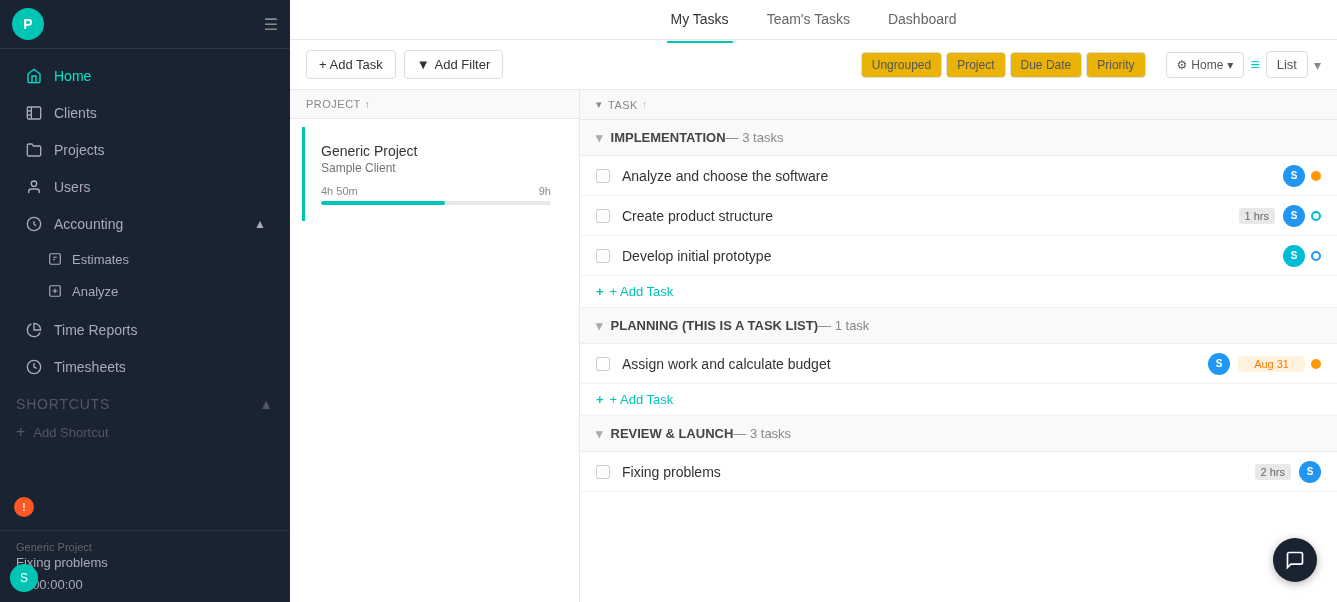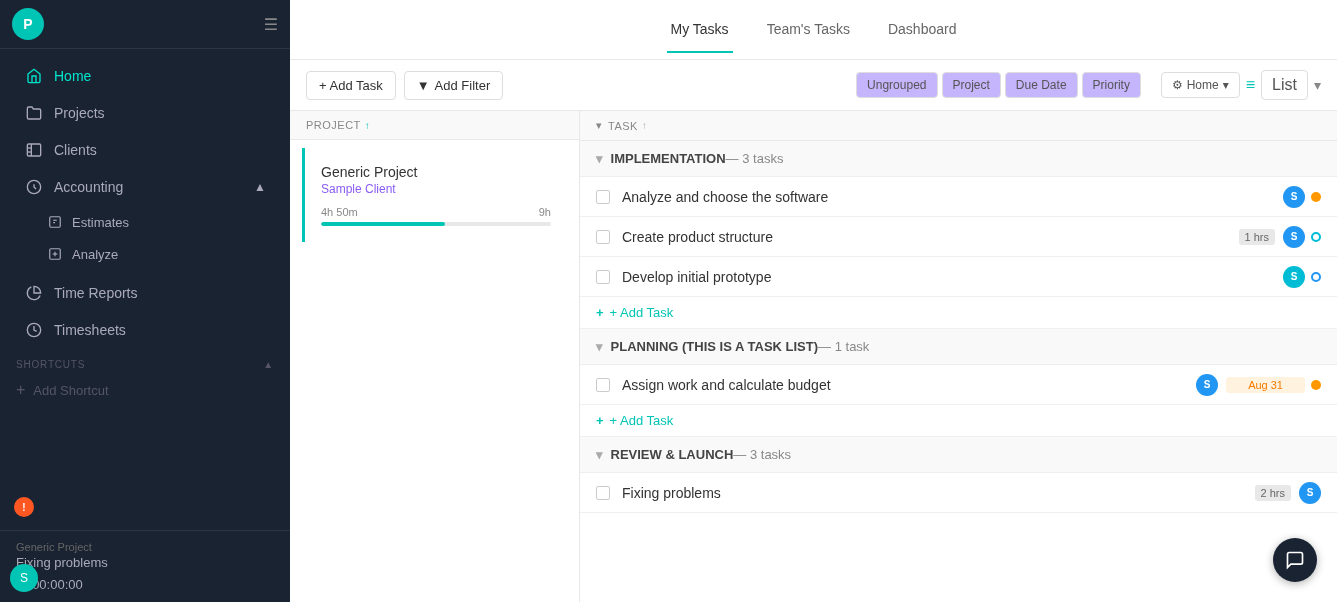--- a/index.html
+++ b/index.html
@@ -69,21 +69,21 @@
       cursor: pointer;
       color: #aab;
       font-size: 13px;
     }
     .sub-nav-item .sub-icon {
       width: 18px; height: 18px;
       margin-right: 8px;
       display: flex; align-items: center; justify-content: center;
     }
     .section-label {
-      font-size: 10px;
+      font-size: 14px;
       color: #556;
       padding: 10px 16px 4px;
       letter-spacing: 0.8px;
       text-transform: uppercase;
       display: flex;
       align-items: flex-end;
     }
     .section-label .collapse-btn {
       margin-left: auto;
       cursor: pointer;
@@ -149,21 +149,21 @@
       flex-direction: column;
       background: #fff;
       overflow: hidden;
     }
     .main-header {
       display: flex;
       align-items: center;
       justify-content: center;
       border-bottom: 1px solid #e8e8e8;
       padding: 0 20px;
-      height: 60px;
+      height: 40px;
     }
     .tabs {
       display: flex;
       gap: 30px;
     }
     .tab {
       padding: 14px 4px;
       font-size: 14px;
       color: #666;
       cursor: pointer;
@@ -201,21 +201,21 @@
     .filter-group {
       display: flex;
       align-items: center;
       gap: 4px;
       margin-left: auto;
     }
     .filter-btn {
       padding: 5px 10px;
       border: 1px solid #ddd;
       border-radius: 4px;
-      background: #c4b5fd;
+      background: #eab308;
       cursor: pointer;
       font-size: 12px;
       color: #555;
     }
     .view-controls {
       display: flex;
       align-items: center;
       gap: 6px;
       margin-left: 12px;
     }
@@ -229,21 +229,21 @@
       font-size: 12px;
       color: #555;
     }
     .list-btn {
       display: flex; align-items: center; gap: 4px;
       padding: 5px 10px;
       border: 1px solid #ddd;
       border-radius: 4px;
       background: #fff;
       cursor: pointer;
-      font-size: 16px;
+      font-size: 13px;
       color: #555;
     }
     .three-dots { font-size: 14px; color: #888; cursor: pointer; }
 
     
     .content {
       display: flex;
       flex: 1;
       overflow: hidden;
     }
@@ -274,21 +274,21 @@
       background: #fff;
     }
     .project-name {
       font-size: 14px;
       font-weight: 500;
       color: #333;
       margin-bottom: 2px;
     }
     .project-client {
       font-size: 12px;
-      color: #8b5cf6;
+      color: #737373;
       margin-bottom: 10px;
     }
     .progress-info {
       display: flex;
       justify-content: space-between;
       font-size: 11px;
       color: #888;
       margin-bottom: 4px;
     }
     .progress-bar-bg {
@@ -367,21 +367,21 @@
       color: #666;
       font-size: 11px;
       padding: 2px 6px;
       border-radius: 3px;
       margin-left: 8px;
     }
     .task-date-badge {
       background: #fff3e0;
       color: #f57c00;
       font-size: 11px;
-      padding: 2px 22px;
+      padding: 2px 16px;
       border-radius: 3px;
       margin-left: 8px;
     }
     .avatar {
       width: 22px; height: 22px;
       border-radius: 50%;
       display: flex; align-items: center; justify-content: center;
       color: white; font-size: 10px; font-weight: bold;
       margin-left: 8px;
       flex-shrink: 0;
@@ -431,43 +431,52 @@
 
   <div class="sidebar-nav">
     <div class="nav-item active">
       <span class="nav-icon">
         <svg width="16" height="16" viewBox="0 0 24 24" fill="none" stroke="#00e5cc" stroke-width="2">
             <path d="M3 9l9-7 9 7v11a2 2 0 0 1-2 2H5a2 2 0 0 1-2-2z"></path>
             <polyline points="9 22 9 12 15 12 15 22"></polyline>
           </svg>
       </span>
       <span>Home</span>
-    </div>
-
-    <div class="nav-item">
-      <span class="nav-icon">
-        <svg width="16" height="16" viewBox="0 0 24 24" fill="none" stroke="#aab" stroke-width="2">
-            <path d="M22 19a2 2 0 0 1-2 2H4a2 2 0 0 1-2-2V5a2 2 0 0 1 2-2h5l2 3h9a2 2 0 0 1 2 2z"></path>
-          </svg>
-      </span>
-      <span>Projects</span>
     </div>
 
     <div class="nav-item">
       <span class="nav-icon">
         <svg width="16" height="16" viewBox="0 0 24 24" fill="none" stroke="#aab" stroke-width="2">
             <rect x="2" y="3" width="20" height="18" rx="2"></rect>
             <line x1="8" y1="3" x2="8" y2="21"></line>
             <line x1="2" y1="9" x2="8" y2="9"></line>
             <line x1="2" y1="15" x2="8" y2="15"></line>
           </svg>
       </span>
       <span>Clients</span>
     </div>
 
+    <div class="nav-item">
+      <span class="nav-icon">
+        <svg width="16" height="16" viewBox="0 0 24 24" fill="none" stroke="#aab" stroke-width="2">
+            <path d="M22 19a2 2 0 0 1-2 2H4a2 2 0 0 1-2-2V5a2 2 0 0 1 2-2h5l2 3h9a2 2 0 0 1 2 2z"></path>
+          </svg>
+      </span>
+      <span>Projects</span>
+    </div>
+
+    <div class="nav-item">
+      <span class="nav-icon">
+        <svg width="16" height="16" viewBox="0 0 24 24" fill="none" stroke="#aab" stroke-width="2">
+            <path d="M20 21v-2a4 4 0 0 0-4-4H8a4 4 0 0 0-4 4v2"></path>
+            <circle cx="12" cy="7" r="4"></circle>
+          </svg>
+      </span>
+      <span>Users</span>
+    </div>
 
     <div class="nav-item">
       <span class="nav-icon">
         <svg width="16" height="16" viewBox="0 0 24 24" fill="none" stroke="#aab" stroke-width="2">
             <circle cx="12" cy="12" r="10"></circle>
             <path d="M12 8v4l3 3"></path>
           </svg>
       </span>
       <span>Accounting</span>
       <span class="chevron">▲</span>

